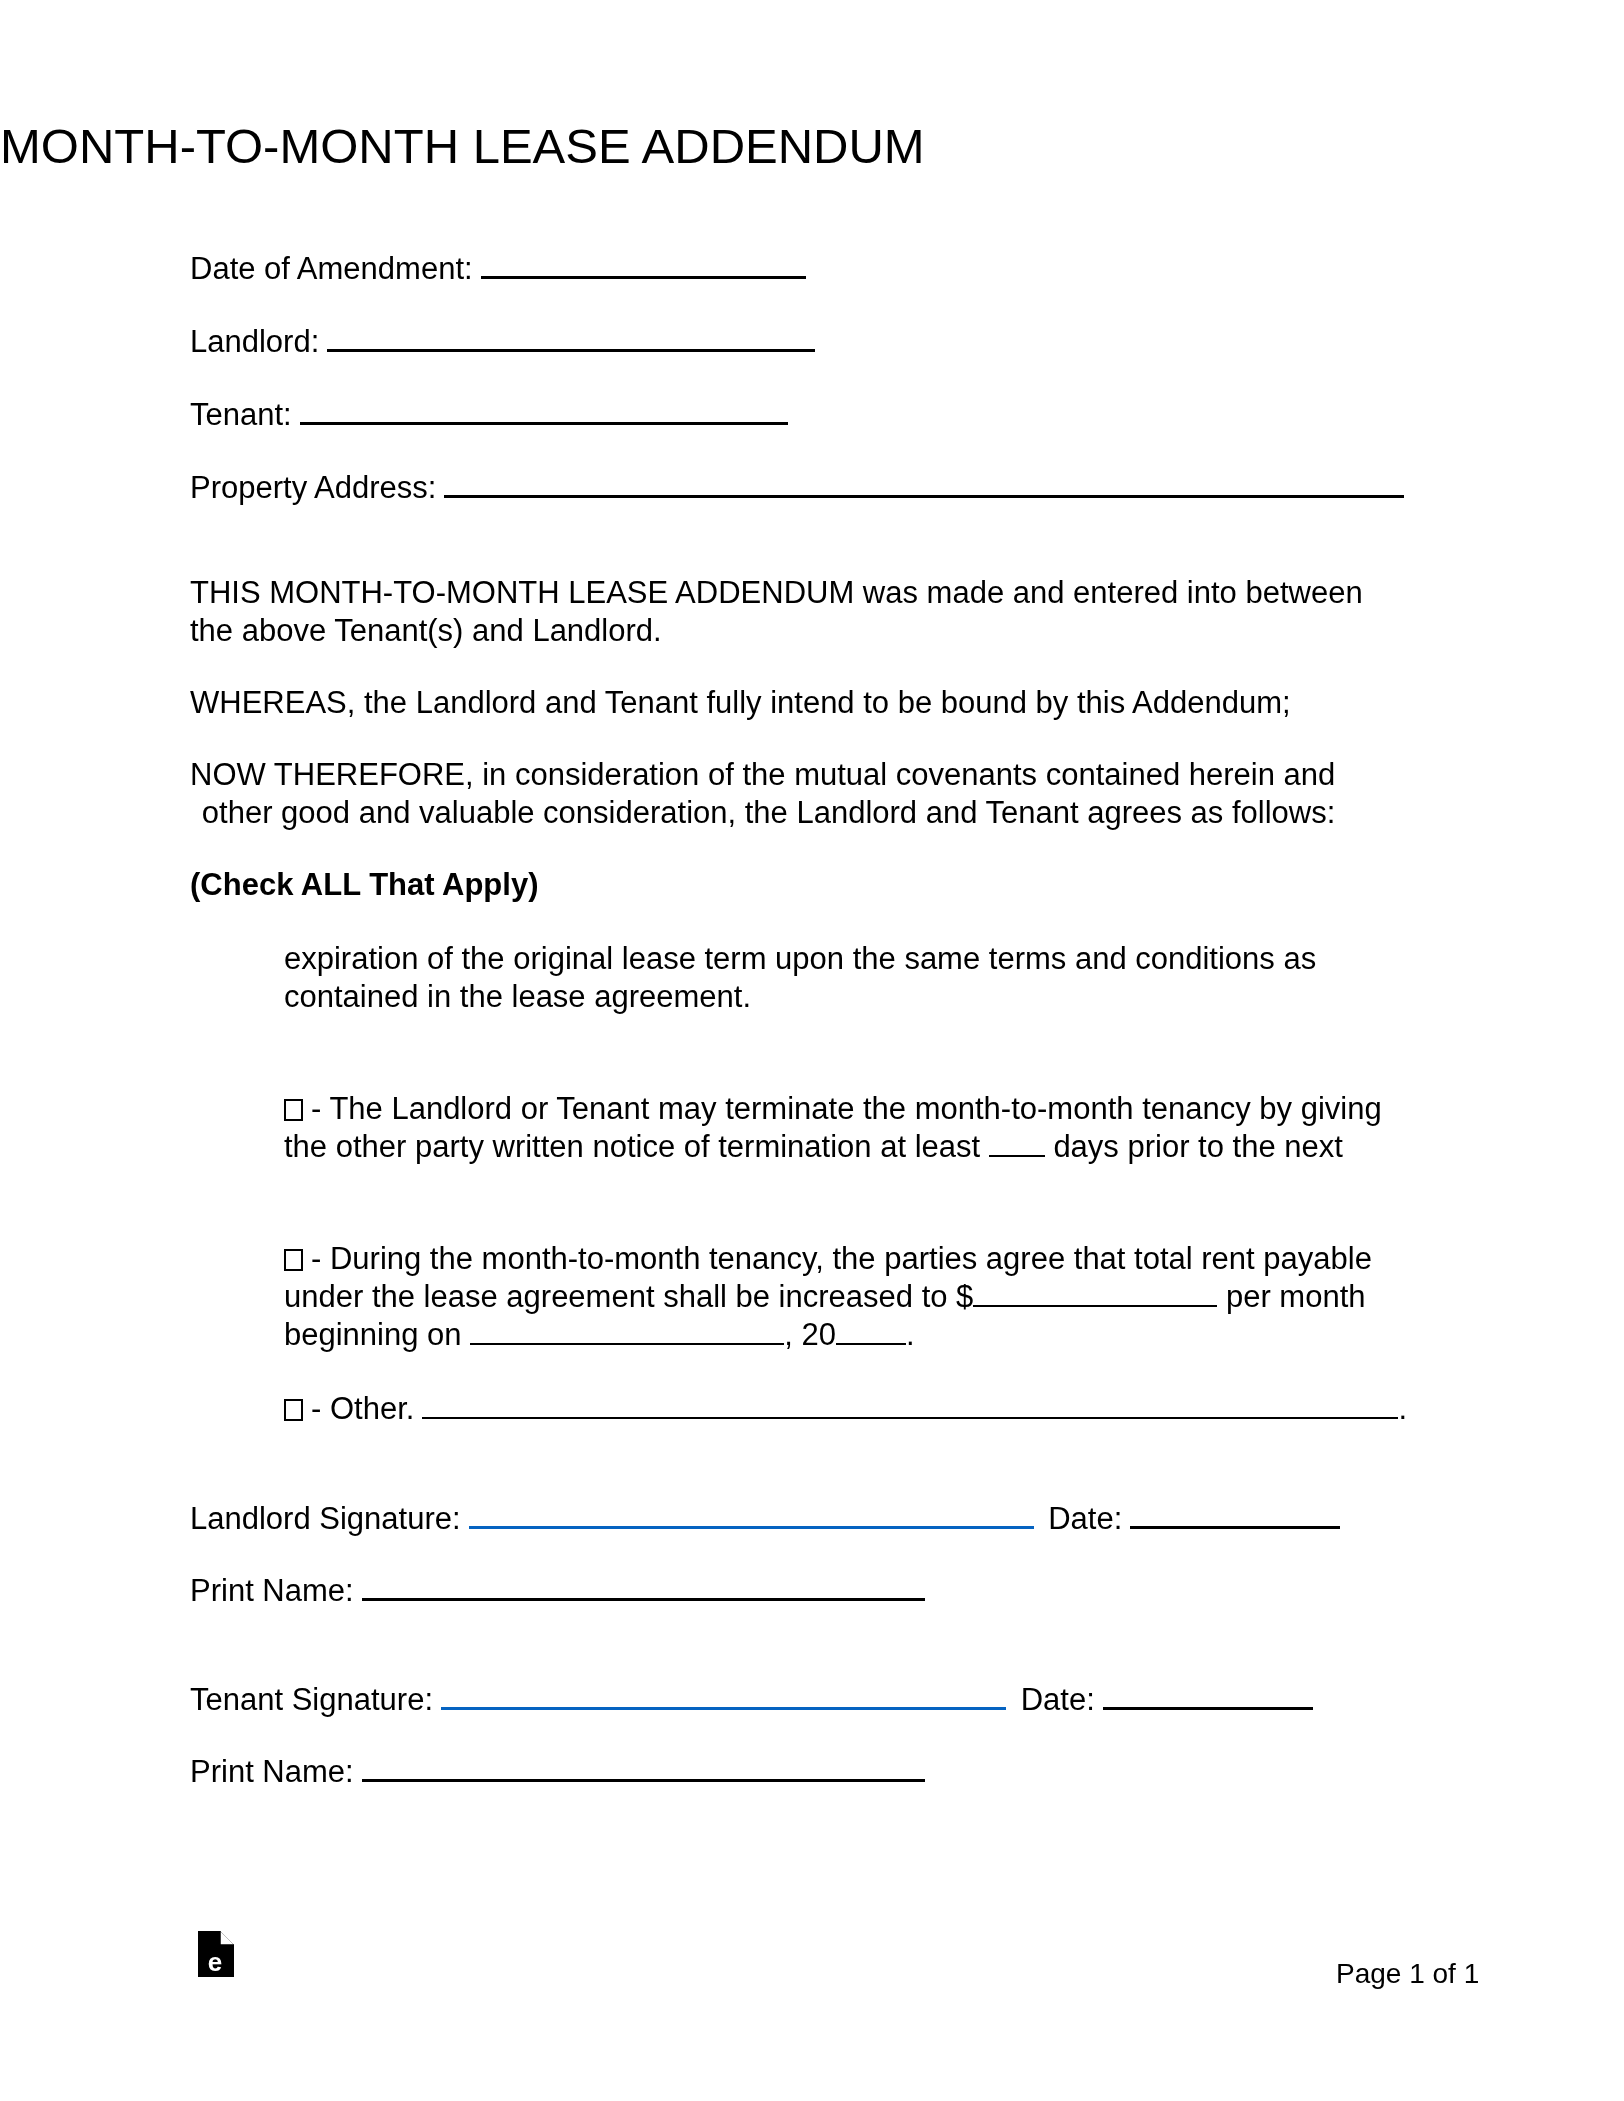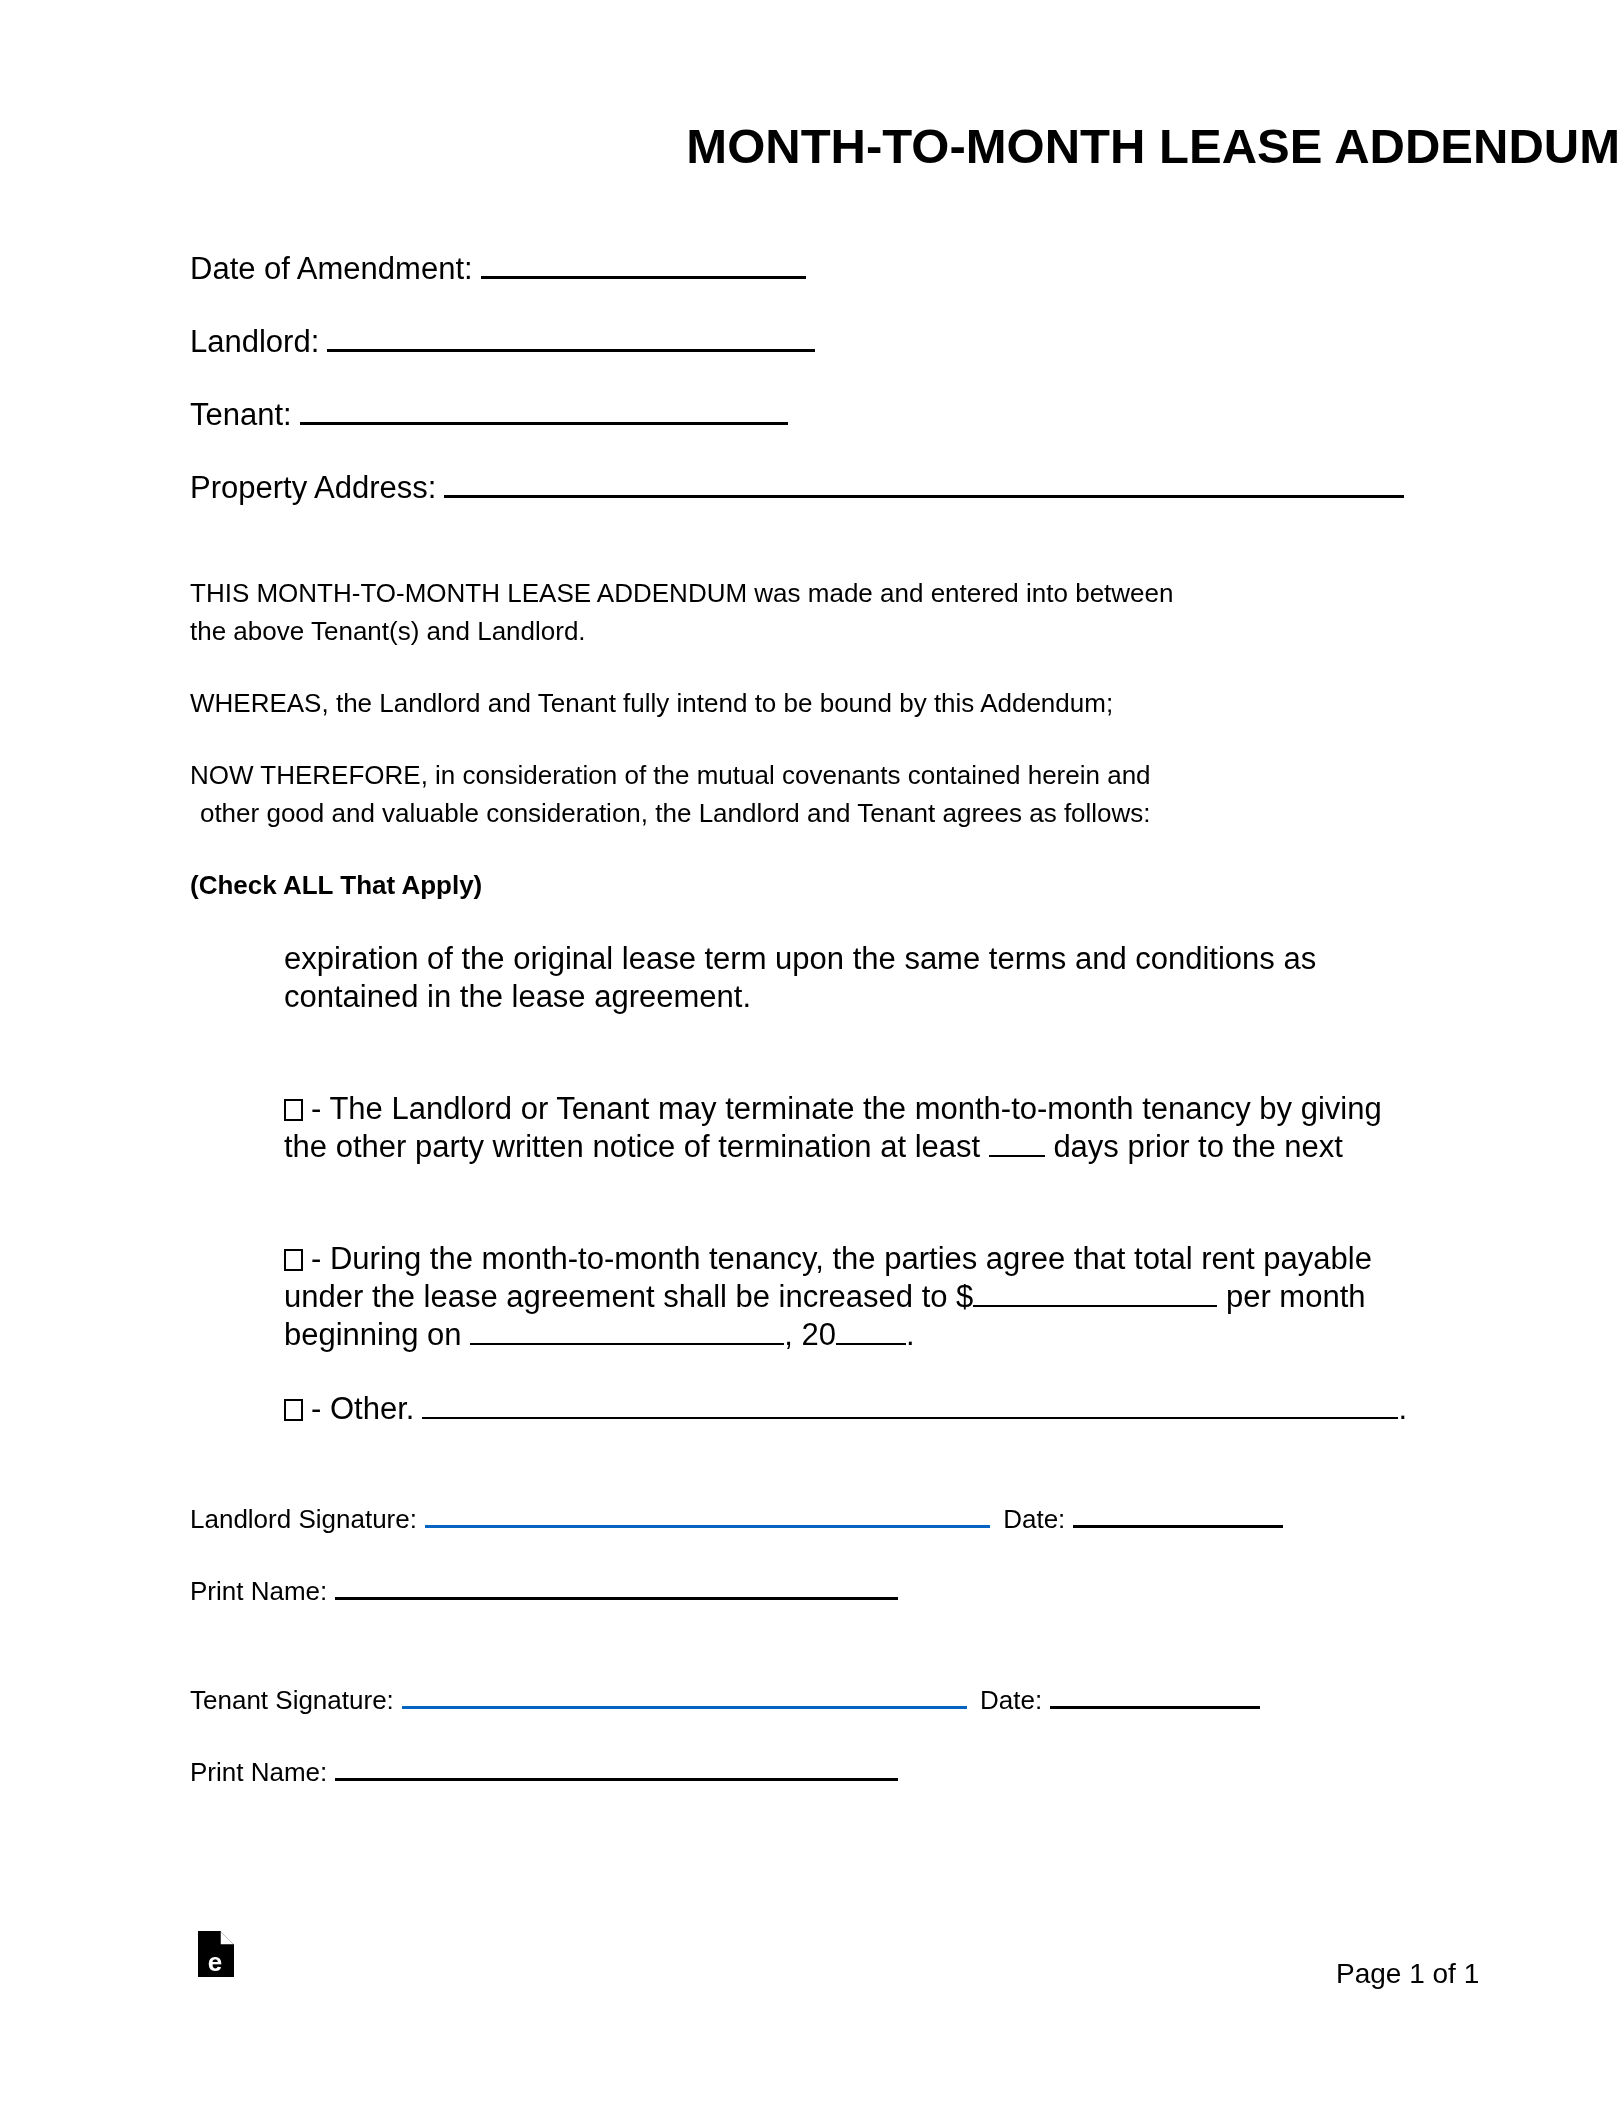--- a/index.html
+++ b/index.html
@@ -2,30 +2,30 @@
 <html><head>
 <meta charset="utf-8">
 <style>
   html, body { margin: 0; padding: 0; background: #ffffff; }
   body {
     width: 1624px; height: 2101px; position: relative; overflow: hidden;
     font-family: "Liberation Sans", sans-serif; color: #000;
   }
   .abs { position: absolute; white-space: nowrap; }
   .title {
-    left: 0; width: 1620px; top: 118px; text-align: right;
-    font-weight: bold; font-size: 49px; letter-spacing: 0px;
+    left: 0; width: 1620px; top: 118px; text-align: left;
+    font-weight: normal; font-size: 49px; letter-spacing: 0px;
   }
   .field { left: 190px; font-size: 31px; line-height: 38px; }
   .blank {
     display: inline-block; border-bottom: 3px solid #000;
     vertical-align: baseline; height: 1px; margin-left: 8px;
   }
   .blank.blue { border-bottom-color: #0563C1; }
-  .para { left: 190px; font-size: 26px; line-height: 38px; }
+  .para { left: 190px; font-size: 31px; line-height: 38px; }
   .heading { font-weight: bold; }
   .item { left: 284px; font-size: 31px; line-height: 38px; }
   .box {
     display: inline-block; width: 19px; height: 22px; border: 2px solid #000;
     box-sizing: border-box; vertical-align: -2px; margin-right: 8px;
   }
   .sig-label { font-weight: normal; }
   .footer-logo {
     left: 198px; top: 1931px; width: 36px; height: 46px;
   }

